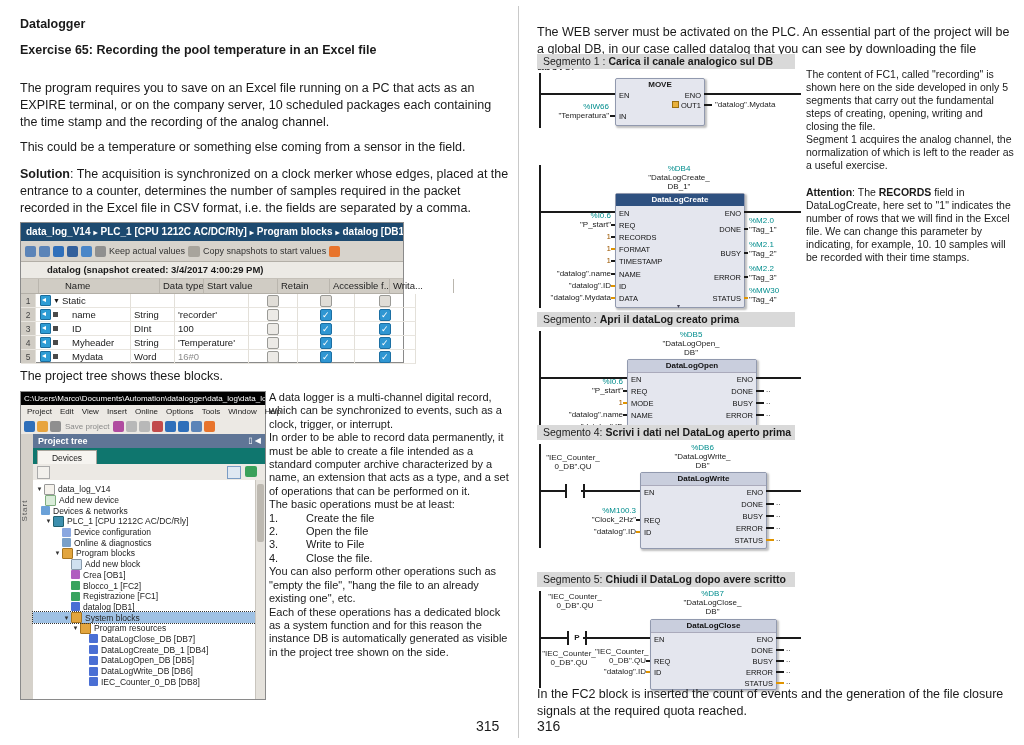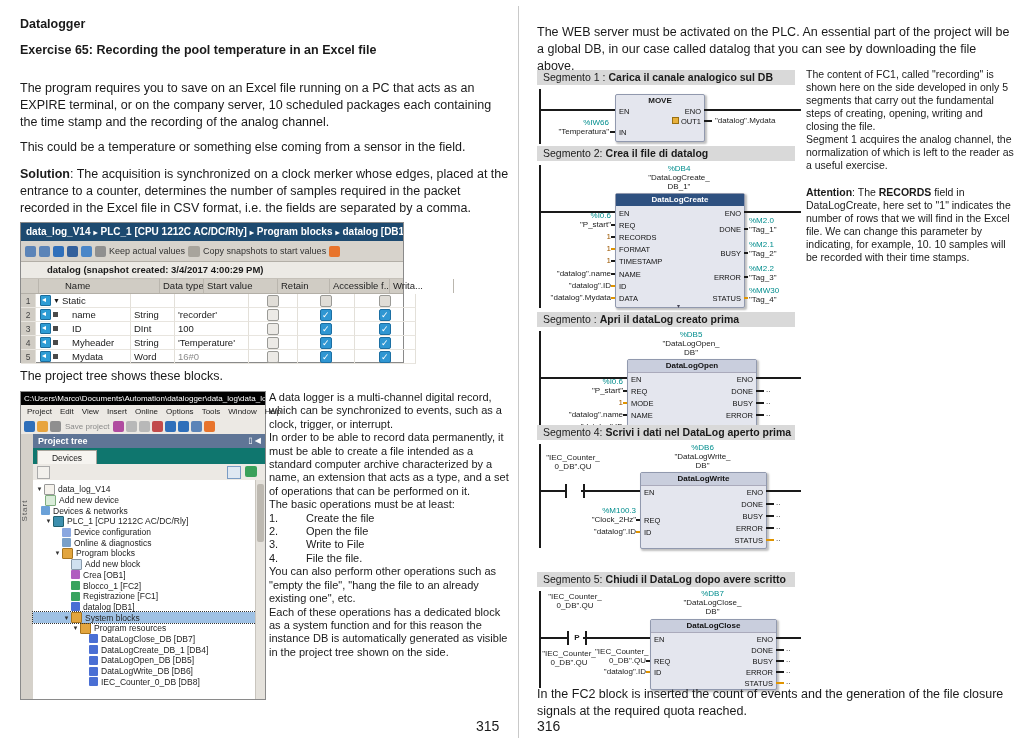--- a/index.html
+++ b/index.html
@@ -372,53 +372,52 @@
       <div class="tthumb"></div>
     </div>
 
     <div class="lp-side">
       <p>A data logger is a multi-channel digital record, which can be synchronized to events, such as a clock, trigger, or interrupt.</p>
       <p>In order to be able to record data permanently, it must be able to create a file intended as a standard computer archive characterized by a name, an extension that acts as a type, and a set of operations that can be performed on it.</p>
       <p>The basic operations must be at least:</p>
       <div class="li-row"><span class="ln">1.</span><span>Create the file</span></div>
       <div class="li-row"><span class="ln">2.</span><span>Open the file</span></div>
       <div class="li-row"><span class="ln">3.</span><span>Write to File</span></div>
-      <div class="li-row"><span class="ln">4.</span><span>File the file.</span></div>
+      <div class="li-row"><span class="ln">4.</span><span>Close the file.</span></div>
       <p>You can also perform other operations such as "empty the file", "hang the file to an already existing one", etc.</p>
       <p>Each of these operations has a dedicated block as a system function and for this reason the instance DB is automatically generated as visible in the project tree shown on the side.</p>
     </div>
 
     <div class="pnum" style="left:476px;top:718px">315</div>
   </section>
 
   <section class="a" style="left:537px;top:0;width:478px;height:745px">
     <div class="bt" style="left:0;top:24px;width:478px">The WEB server must be activated on the PLC. An essential part of the project will be a global DB, in our case called datalog that you can see by downloading the file above.</div>
 
-    <div class="seg" style="top:70px;height:84px">
+    <div class="seg" style="top:54px;height:84px">
       <div class="seg-h"><span>Segmento 1 :</span><span class="tt">Carica il canale analogico sul DB</span></div>
       <div class="vr" style="left:2px;top:19px;height:55px"></div>
       <div class="w" style="left:4px;top:39px;width:74px"></div>
       <div class="blk" style="left:78px;top:24px;width:88px;height:46px">
         <div class="a bold ctr" style="left:0;top:1px;width:100%;font-size:8px">MOVE</div>
         <span class="pin l" style="top:12px">EN</span>
         <span class="pin r" style="top:12px">ENO</span>
         <span class="pin r" style="top:22px">OUT1</span>
         <span class="conv" style="right:25px;top:22px"></span>
         <span class="pin l" style="top:33px">IN</span>
       </div>
       <div class="w" style="left:167px;top:39px;width:97px"></div>
       <div class="w" style="left:167px;top:50px;width:8px"></div>
       <div class="op" style="left:178px;top:46px">"datalog".Mydata</div>
       <div class="op addr rgt" style="left:0;top:48px;width:72px">%IW66</div>
       <div class="op rgt" style="left:0;top:57px;width:72px">"Temperatura"</div>
       <div class="w" style="left:73px;top:61px;width:5px"></div>
     </div>
 
     <div class="seg" style="top:146px;height:166px">
-      <div class="seg-h"><span>Segmento 2:</span><span class="tt">Crea il file di datalog</span></div>
       <div class="vr" style="left:2px;top:19px;height:143px"></div>
       <div class="op addr ctr" style="left:78px;top:18px;width:128px">%DB4</div>
       <div class="op ctr" style="left:78px;top:27px;width:128px">"DataLogCreate_</div>
       <div class="op ctr" style="left:78px;top:36px;width:128px">DB_1"</div>
       <div class="blk blk-exp" style="left:78px;top:47px;width:128px;height:113px">
         <div class="blk-t dark">DataLogCreate</div>
         <span class="pin l" style="top:15px">EN</span>
         <span class="pin l" style="top:27px">REQ</span>
         <span class="pin l" style="top:39px">RECORDS</span>
         <span class="pin l" style="top:51px">FORMAT</span>

